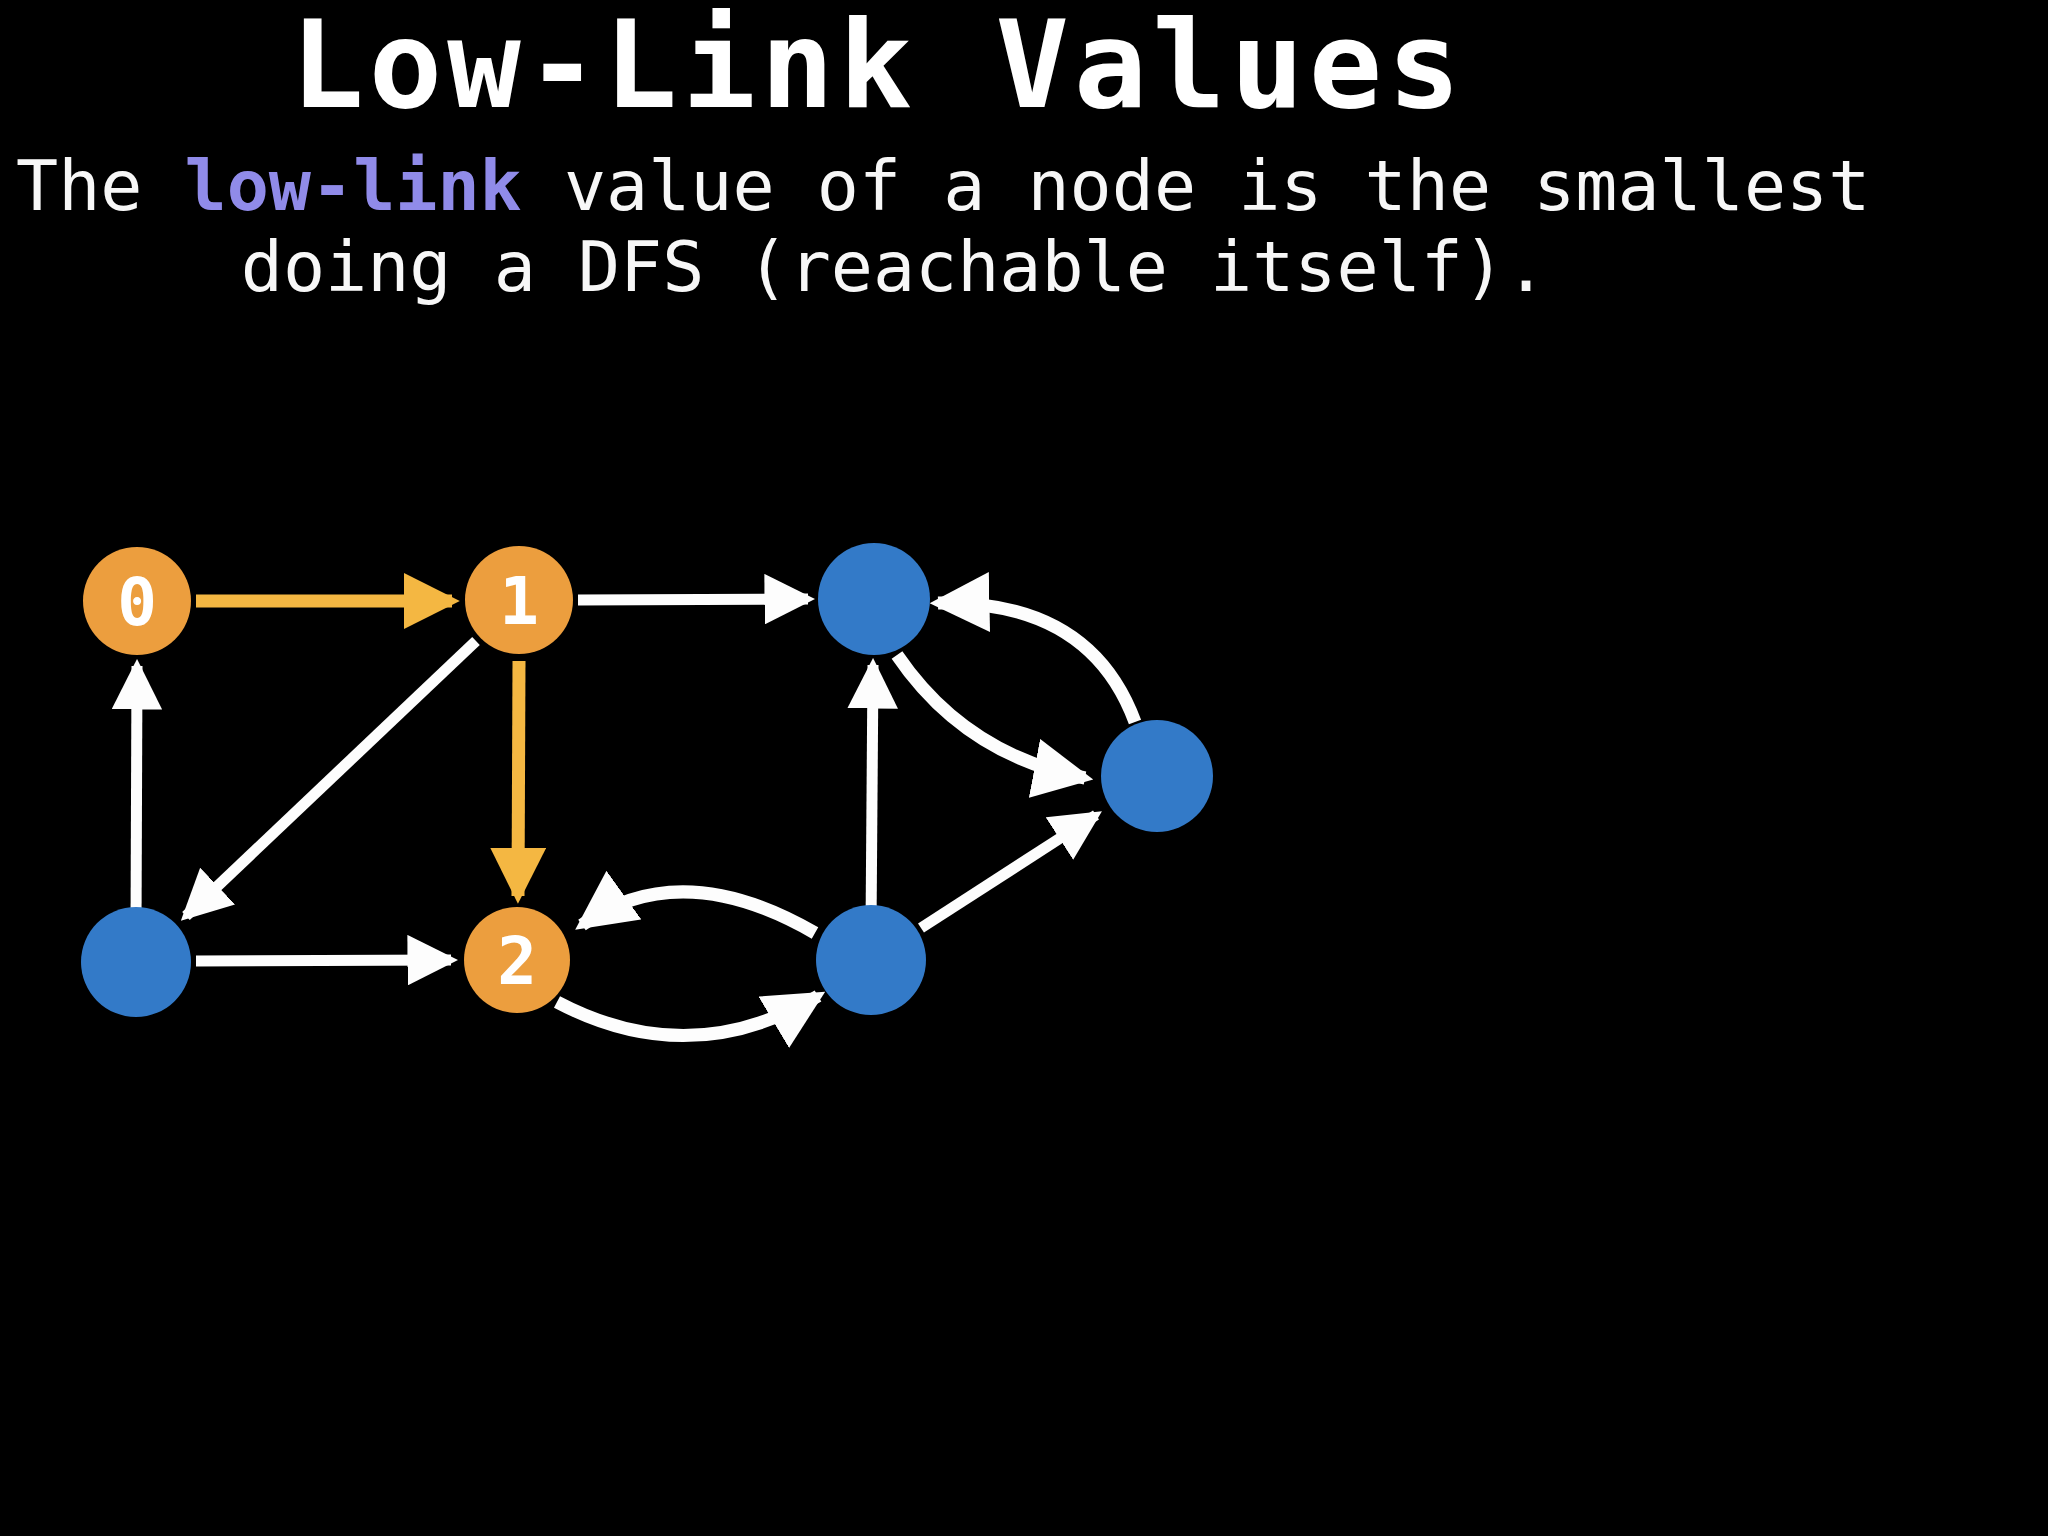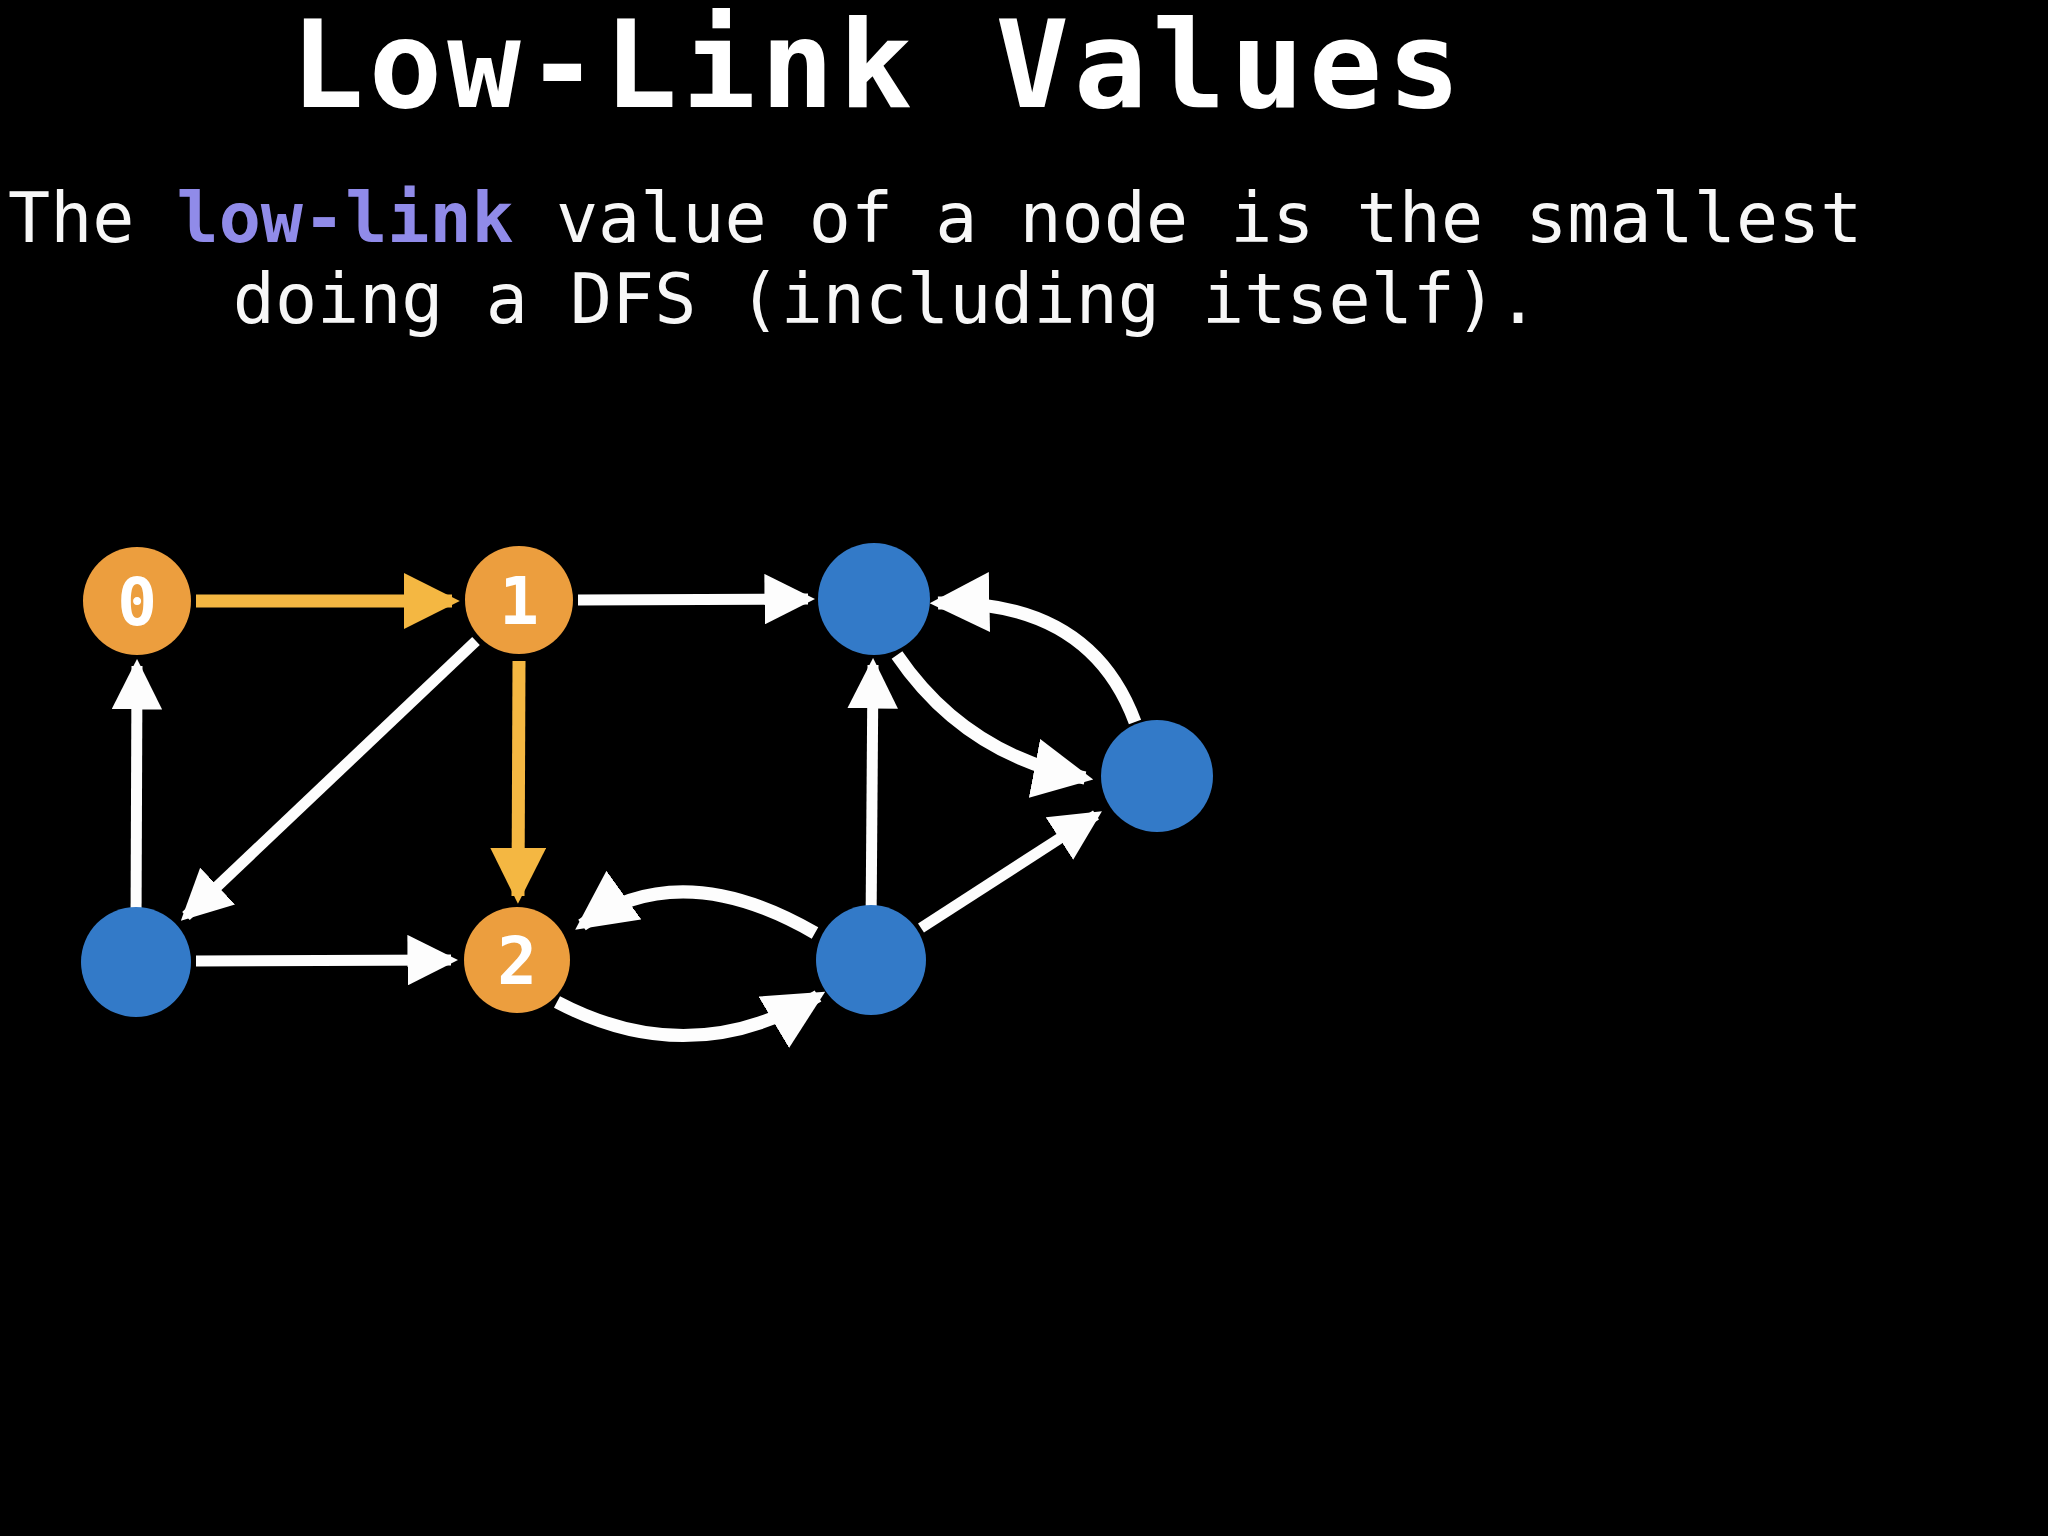--- a/index.html
+++ b/index.html
@@ -25,28 +25,27 @@
     text-align: center;
     font-size: 122px;
     font-weight: 800;
     letter-spacing: 0.04em;
     color: #ffffff;
     white-space: nowrap;
   }
   .subtitle {
     position: absolute;
     top: 146px;
-    left: 8px;
+    left: 16px;
     width: 100%;
     text-align: center;
     font-size: 70px;
     line-height: 81px;
     color: #f7f7f7;
     white-space: nowrap;
-    margin-top: 32px;
   }
   .subtitle .hl {
     font-weight: 700;
   }
   .graph-svg {
     position: absolute;
     left: 0;
     top: 0;
     width: 2048px;
     height: 1536px;
@@ -60,21 +59,21 @@
 </style>
 </head>
 <body>
 
 <div class="slide">
 
   <div class="title">Low-Link Values</div>
 
   <div class="subtitle">
     <div><span>The </span><span class="hl" style="color:#908BE9">low-link</span><span> value of a node is the smallest</span></div>
-    <div>doing a DFS (including itself).</div>
+    <div>doing a DFS (reachable itself).</div>
   </div>
 
   <svg class="graph-svg" viewBox="0 0 2048 1536">
     <defs>
       <marker id="ah-white" viewBox="0 0 10 10" refX="8.6" refY="5" markerWidth="4.6" markerHeight="4.6" orient="auto-start-reverse">
         <path d="M 0 0 L 10 5 L 0 10 z" fill="#fdfdfd"></path>
       </marker>
       <marker id="ah-orange" viewBox="0 0 10 10" refX="8.6" refY="5" markerWidth="4.3" markerHeight="4.3" orient="auto-start-reverse">
         <path d="M 0 0 L 10 5 L 0 10 z" fill="#F4B742"></path>
       </marker>

